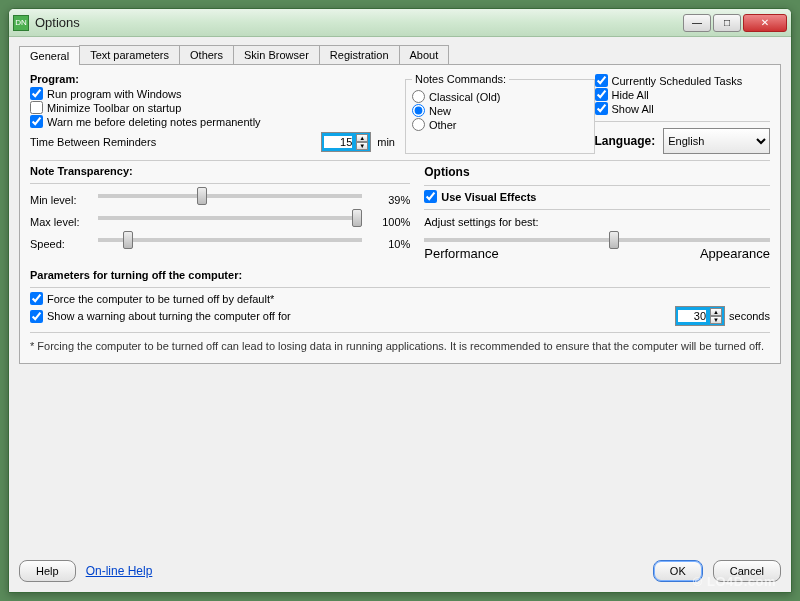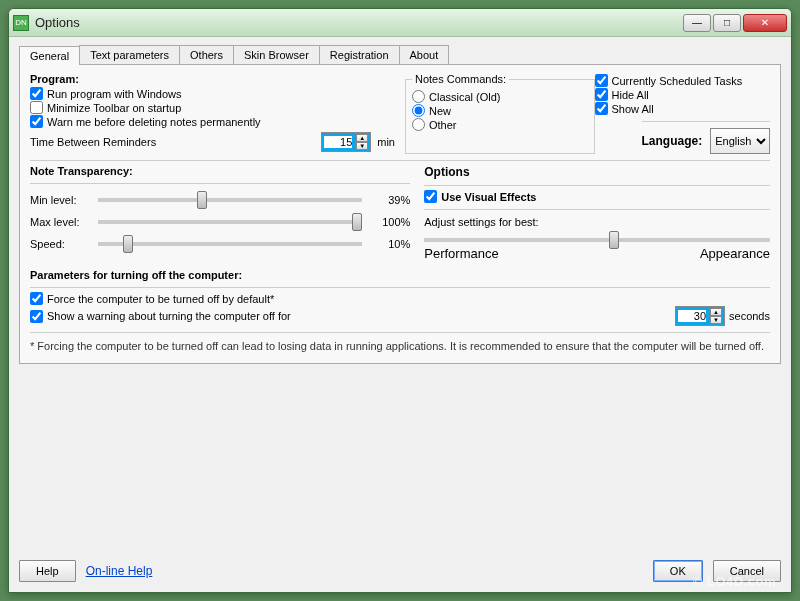--- a/index.html
+++ b/index.html
@@ -42,44 +42,44 @@
 
 .topgrid { display:flex; gap:10px; }
 .col { flex:1; }
 
 .num-row { display:flex; align-items:center; gap:6px; margin-top:4px; }
 .num-input { width:50px; height:20px; border:1px solid #888; background:#0ea5e9; display:flex; align-items:center; padding:0 2px; }
 .num-input input { border:none; width:28px; text-align:right; font-size:11px; outline:none; }
 .spin { display:flex; flex-direction:column; margin-left:auto; }
 .spin-btn { width:12px; height:8px; border:1px solid #888; background:linear-gradient(#fff,#ddd); font-size:6px; line-height:6px; text-align:center; cursor:pointer; }
 
-.lang-row { display:flex; align-items:center; gap:8px; margin-top:6px; border-top:1px solid #ccc; padding-top:6px;margin-left:47px;}
+.lang-row { display:flex; align-items:center; gap:8px; margin-top:6px; border-top:1px solid #ccc; padding-top:6px;}
 .lang-label { font-weight:bold; font-size:12px; }
 select { flex:1; height:26px; border:1px solid #888; background:linear-gradient(#fff,#e8e8e8); font-size:11px; }
 
 .hr { border:none; border-top:1px solid #ccc; margin:6px 0 4px 0; }
 
 .transp-block { display:flex; gap:14px; margin-top:4px; }
 .transp-left { flex:1.1; }
 .transp-right { flex:1; }
 
-.slider-row { display:flex; align-items:center; gap:8px; margin:10px 0; }
+.slider-row { display:flex; align-items:flex-start; gap:8px; margin:10px 0; }
 .slider-row .lbl { width:60px; }
 .slider { flex:1; appearance:none; height:4px; background:#ccc; }
 .slider::-webkit-slider-thumb { appearance:none; width:10px; height:18px; background:linear-gradient(#eee,#bbb); border:1px solid #777; border-radius:2px; }
 .pct { width:40px; text-align:right; }
 
 .opt-title { font-weight:bold; font-size:12px; margin-bottom:3px; }
 .perf-labels { display:flex; justify-content:space-between; font-size:13px; margin-top:2px; }
 
 .shutdown { margin-top:8px; }
 .footnote { font-size:11px; color:#333; margin-top:6px; line-height:1.3; }
 
 .dialog-buttons { position:absolute; bottom:10px; left:10px; right:10px; display:flex; align-items:center; gap:10px; }
-.btn { padding:2px 16px; height:22px; border:1px solid #888; background:linear-gradient(#fdfdfd,#e2e2e2); font-size:11px; cursor:pointer; border-radius:1px; }
+.btn { padding:2px 16px; height:22px; border:1px solid #888; background:linear-gradient(#fdfdfd,#e2e2e2); font-size:11px; cursor:pointer; border-radius:8px; }
 .btn.ok{ border:1px solid #3a78d6; box-shadow:0 0 0 1px #7ab0ff inset;}
 .link { color:#0044cc; text-decoration:underline; cursor:pointer; font-size:12px; }
 .spacer { flex:1; }
 
 .watermark { position:absolute; right:24px; bottom:12px; color:#fff; opacity:.6; font-size:13px; font-weight:bold; letter-spacing:.5px; pointer-events:none;margin-top:32px; }
 </style>
 </head>
 <body>
 
 <div class="window">

